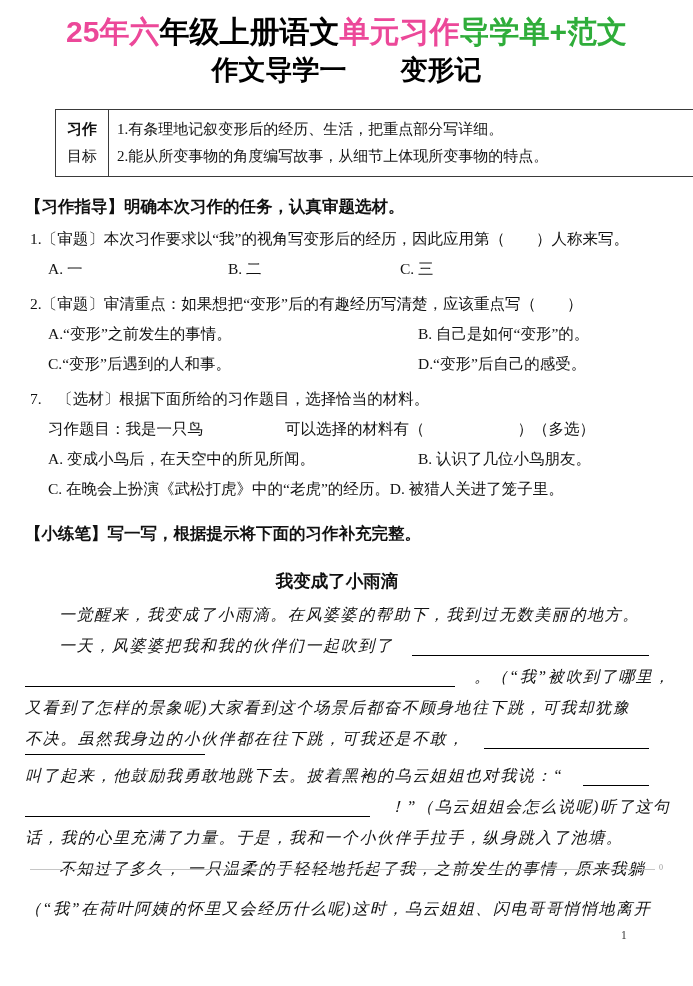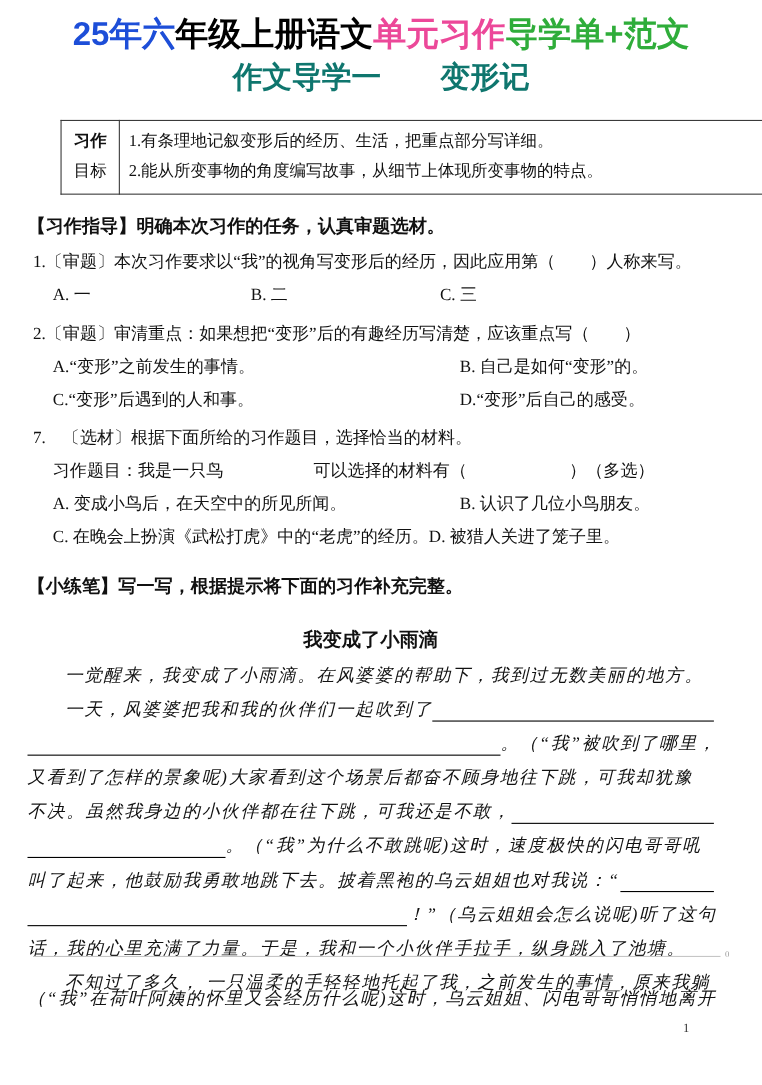--- a/index.html
+++ b/index.html
@@ -18,21 +18,21 @@
     margin-top:12px;
     text-align:center;
     font-size:30px;
     letter-spacing:0px;
     line-height:40px;
   }
   .title2 {
     text-align:center;
     font-size:27px;
     line-height:36px;
-    color:#0f766e;
+    color:#000000;
   }
 
   
   .goal-table {
     margin:21px 0 0 55px;
     width:647px;
     border-collapse:collapse;
     font-size:15px;
   }
   .goal-table td { border:1px solid #3a3a3a; vertical-align:middle; }
@@ -56,21 +56,21 @@
   
   .essay-title { text-align:center; font-size:17.5px; margin-top:21px; line-height:28px; }
   .story { margin-top:4px; }
   .sline {
     font-size:16px;
     letter-spacing:1.6px;
     line-height:31px;
     font-style:italic;
     white-space:nowrap;
   }
-  .sline.flex { display:flex; }
+  .sline.flex { display:flex;gap:19px; }
   .indent { text-indent:34px; }
   .indent-flex { padding-left:34px; }
   .blank { border-bottom:1px solid #000; margin-bottom:5px; }
   .blank.grow { flex:1 1 auto; }
   .blank.w430 { flex:0 0 430px; }
   .blank.w180 { flex:0 0 180px; }
   .blank.w345 { flex:0 0 345px; }
   .nowrap-txt { white-space:nowrap; }
 
   
@@ -93,21 +93,21 @@
     left:621px; top:929px;
     font-size:11.5px; color:#333;
   }
 </style>
 </head>
 <body>
 
 <div class="page">
 
   <div class="title1 hei">
-    <span style="color: #1d4ed8;">25年六</span><span style="color: rgb(0, 0, 0);">年级上册语文</span><span style="color: #ec4899;">单元习作</span><span style="color: rgb(47, 173, 58);">导学单+范文</span>
+    <span style="color: #ec4899;">25年六</span><span style="color: rgb(0, 0, 0);">年级上册语文</span><span style="color: #ec4899;">单元习作</span><span style="color: rgb(47, 173, 58);">导学单+范文</span>
   </div>
   <div class="title2 hei">作文导学一　　变形记</div>
 
   <table class="goal-table">
     <tbody>
         <tr>
       <td class="gt-left">
         <div class="b1">习作</div>
         <div>目标</div>
       </td>
@@ -171,21 +171,20 @@
 
       <div class="sline">又看到了怎样的景象呢)大家看到这个场景后都奋不顾身地往下跳，可我却犹豫</div>
 
       <div class="sline flex">
         <span class="nowrap-txt">不决。虽然我身边的小伙伴都在往下跳，可我还是不敢，</span>
         <span class="blank grow"></span>
       </div>
 
       <div class="sline flex">
         <span class="blank w180"></span>
-        <span class="nowrap-txt">。（“我”为什么不敢跳呢)这时，速度极快的闪电哥哥吼</span>
       </div>
 
       <div class="sline flex">
         <span class="nowrap-txt">叫了起来，他鼓励我勇敢地跳下去。披着黑袍的乌云姐姐也对我说：“</span>
         <span class="blank grow"></span>
       </div>
 
       <div class="sline flex">
         <span class="blank w345"></span>
         <span class="nowrap-txt">！”（乌云姐姐会怎么说呢)听了这句</span>

